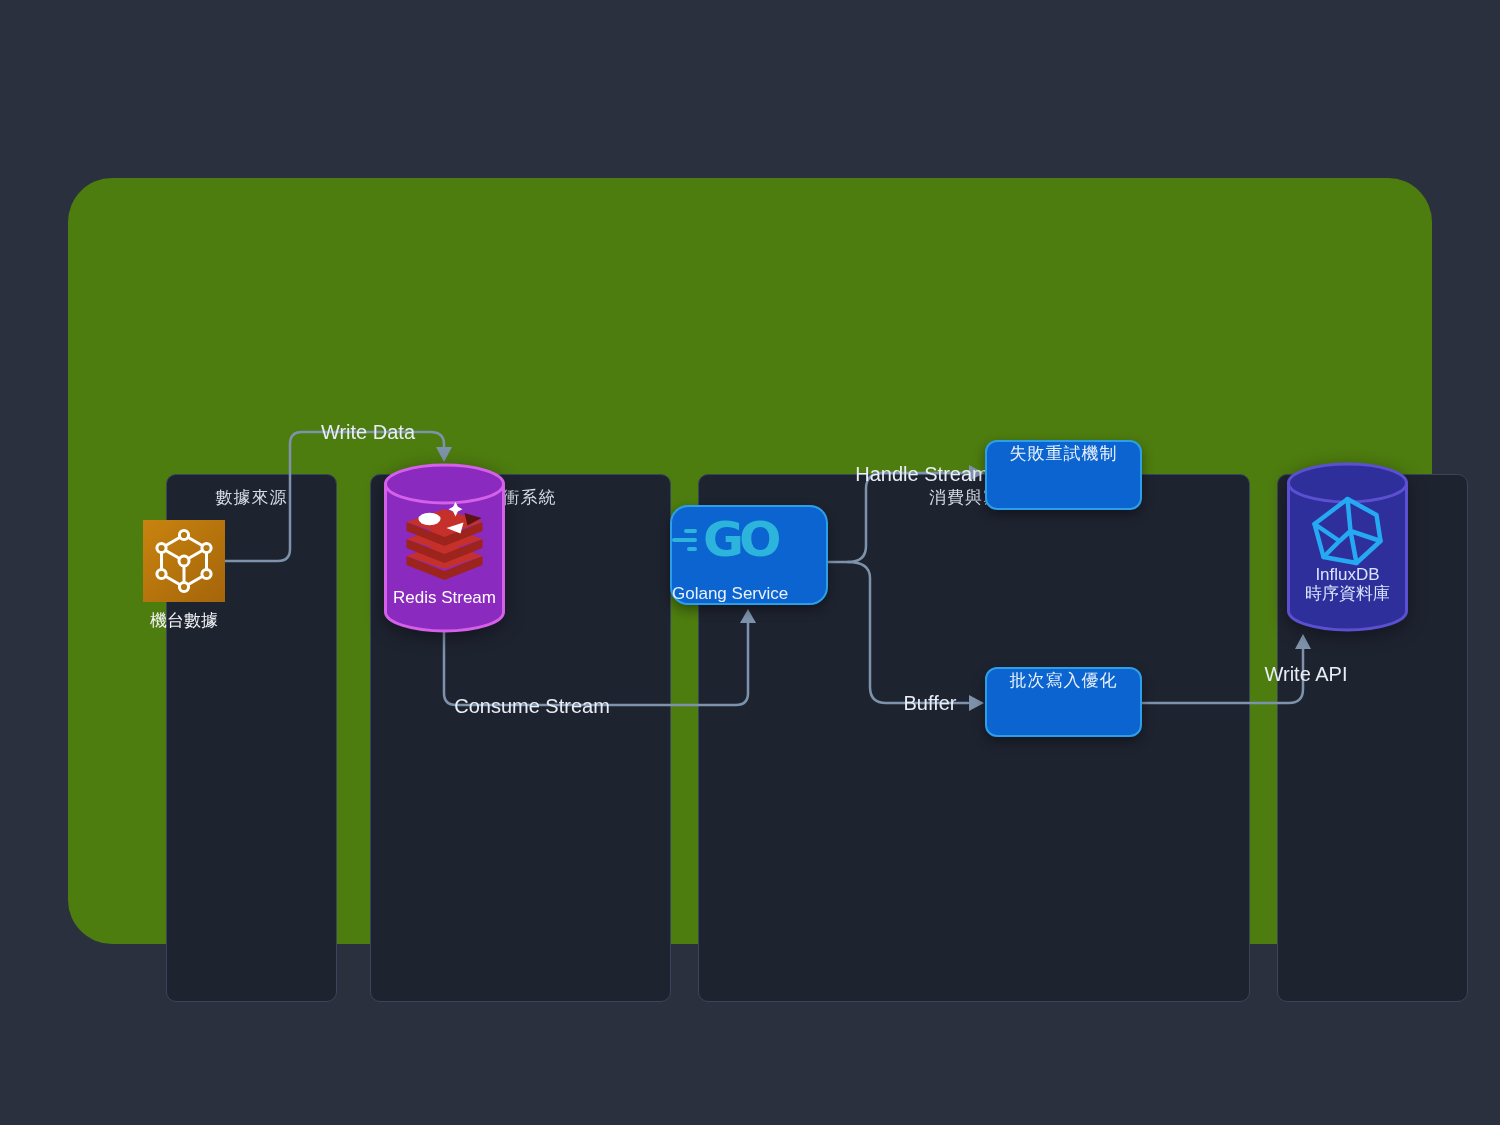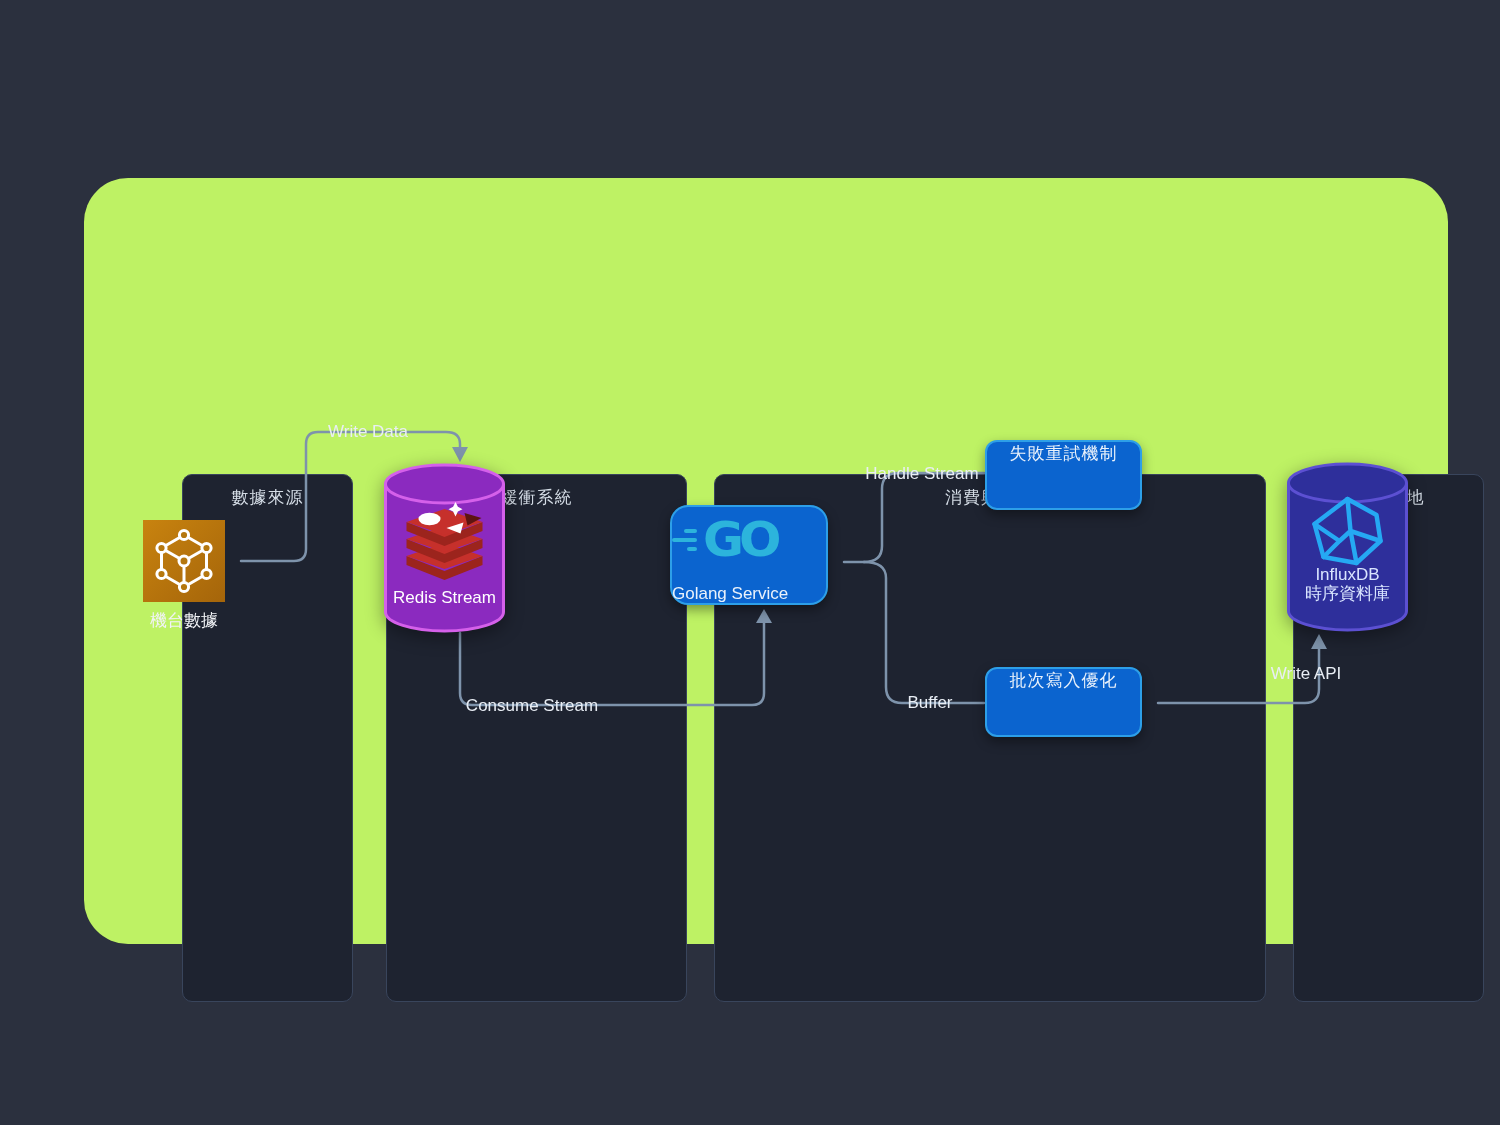--- a/index.html
+++ b/index.html
@@ -3,41 +3,41 @@
 <meta charset="utf-8">
 <style>
   html,body{margin:0;padding:0;background:#2b303e;}
   *{box-sizing:border-box;}
   #stage{
     position:relative;width:1500px;height:1125px;overflow:hidden;
     font-family:"Liberation Sans",sans-serif;
     background:#2b303e;
   }
   #canvas{
-    position:absolute;left:84px;top:178px;width:1364px;height:766px;
-    background:#bef264;border-radius:44px;
+    position:absolute;left:68px;top:178px;width:1364px;height:766px;
+    background:#4d7c0f;border-radius:44px;
   }
   .panel{
     position:absolute;border:1px solid #39455c;border-radius:10px;
     background:#1e2330;
   }
   .panel-title{
     display:block;padding-top:11px;text-align:center;
     font-size:17px;color:#d5dde6;letter-spacing:1px;
   }
   .panel-data-source{left:98px;top:296px;width:171px;height:528px;}
   .panel-buffer-system{left:302px;top:296px;width:301px;height:528px;}
   .panel-consume-write{left:630px;top:296px;width:552px;height:528px;}
   .panel-data-landing{left:1209px;top:296px;width:191px;height:528px;}
 
   .edges-svg{position:absolute;left:0;top:0;pointer-events:none;}
 
   .edge-label{
     position:absolute;transform:translate(-50%,-50%);
-    font-size:17px;color:#e9eef5;white-space:nowrap;
+    font-size:20px;color:#e9eef5;white-space:nowrap;
   }
   .lbl-write-data{left:368px;top:432px;}
   .lbl-consume-stream{left:532px;top:706px;}
   .lbl-handle-failure{left:922px;top:474px;}
   .lbl-buffer{left:930px;top:703px;}
   .lbl-write-api{left:1306px;top:674px;}
 
   .node{position:absolute;}
 
   

